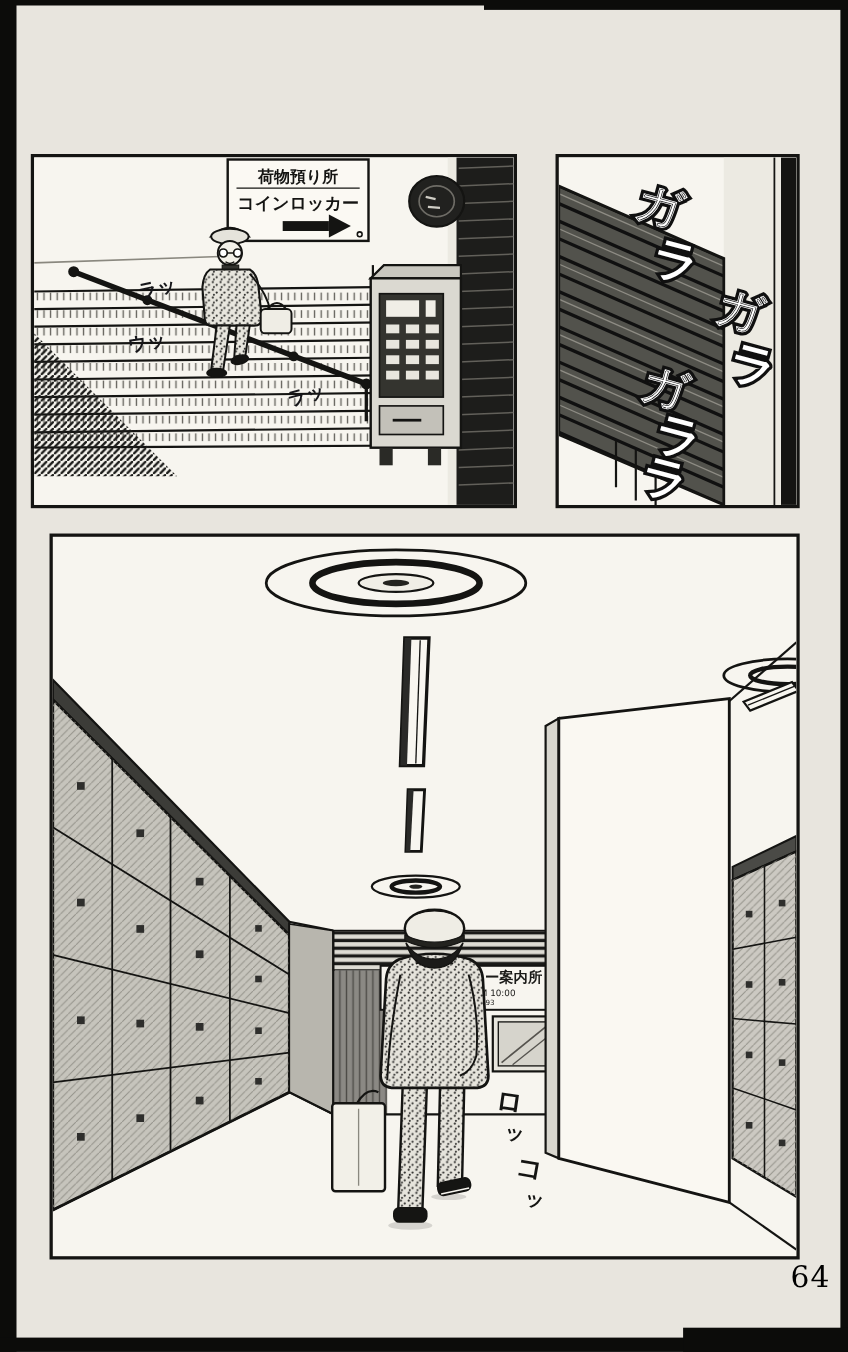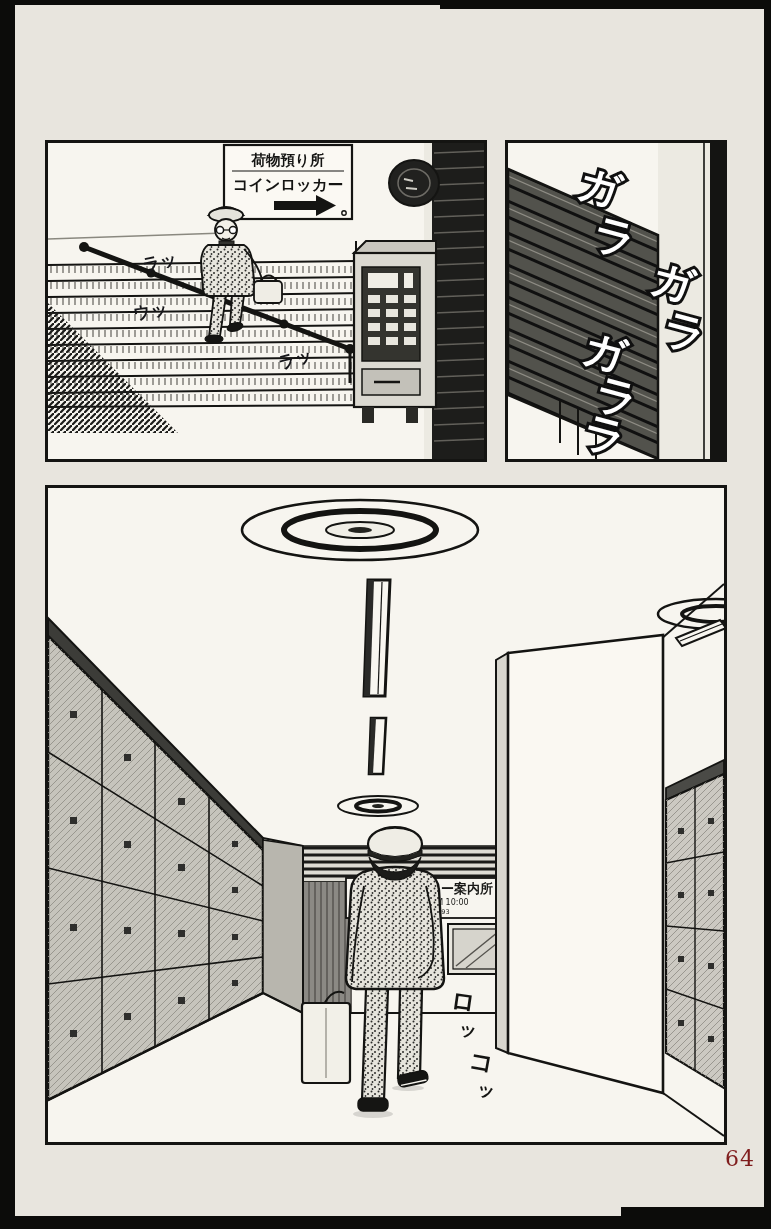--- a/index.html
+++ b/index.html
@@ -3,36 +3,36 @@
 <meta charset="utf-8">
 <style>
   *{margin:0;padding:0;box-sizing:border-box}
   html,body{background:#4a4a48}
   .page{position:relative;width:771px;height:1229px;background:#e8e5de;overflow:hidden;
         font-family:"DejaVu Sans",sans-serif;color:#141412}
   .edge{position:absolute;background:#0c0c0a}
   .panel{position:absolute;background:#f7f5ef;border:3px solid #141412;overflow:hidden}
   .panel svg{display:block}
   .page-number{position:absolute;right:16px;top:1146px;font-family:"DejaVu Serif","Liberation Serif",serif;
-               font-size:22px;color:#7f1d1d;letter-spacing:1px}
+               font-size:27px;color:#000000;letter-spacing:1px}
   text{font-family:"DejaVu Sans",sans-serif}
 </style>
 </head>
 <body>
 
 <div class="page">
 
   <div class="edge" style="left:0;top:0;width:15px;height:100%"></div>
   <div class="edge" style="right:0;top:0;width:7px;height:100%"></div>
   <div class="edge" style="left:0;top:0;width:100%;height:5px"></div>
   <div class="edge" style="left:440px;top:0;width:331px;height:9px"></div>
   <div class="edge" style="left:0;bottom:0;width:100%;height:13px"></div>
   <div class="edge" style="right:0;bottom:0;width:150px;height:22px"></div>
 
-  <div class="panel" style="left:45px;top:140px;width:442px;height:322px">
+  <div class="panel" style="left:28px;top:140px;width:442px;height:322px">
     <svg viewBox="0 0 436 316" width="436" height="316">
       <defs>
         <pattern id="p1vh" patternUnits="userSpaceOnUse" width="6" height="6">
           <line x1="3" y1="0" x2="3" y2="6" stroke="#605e58" stroke-width="1.2"></line>
         </pattern>
         <pattern id="p1diag" patternUnits="userSpaceOnUse" width="6" height="6">
           <path d="M0,6 L6,0" stroke="#1c1c1a" stroke-width="2.2"></path>
         </pattern>
         <pattern id="p1st" patternUnits="userSpaceOnUse" width="7" height="7">
           <rect width="7" height="7" fill="#e8e6de"></rect>

